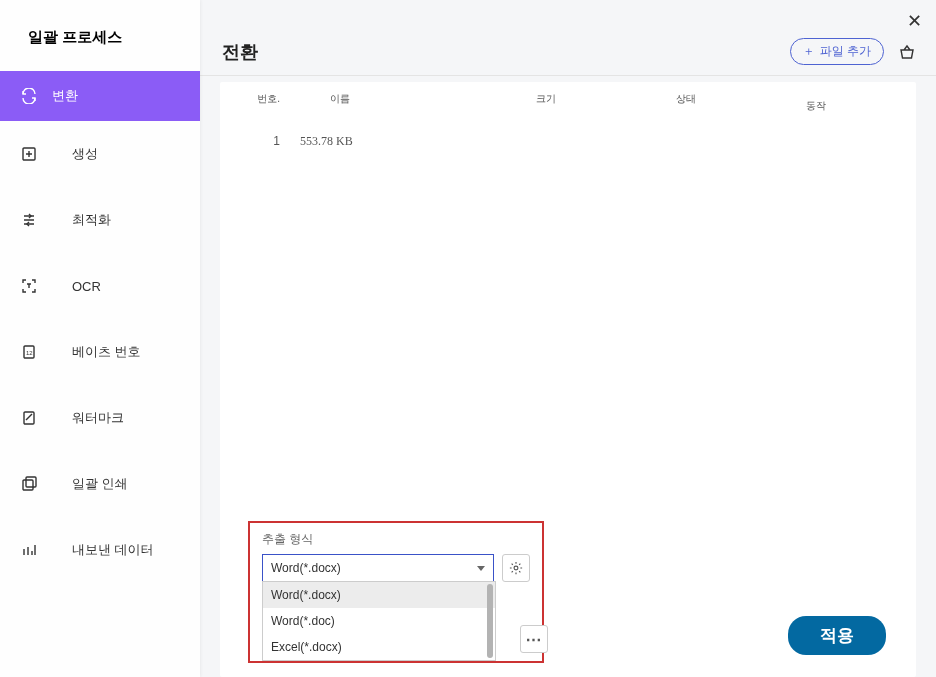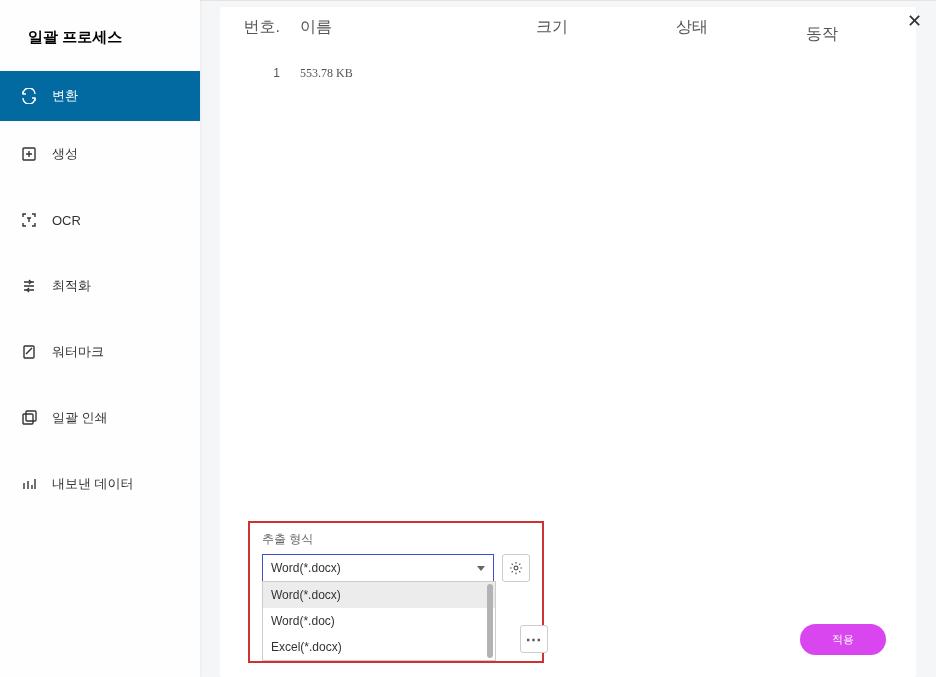--- a/index.html
+++ b/index.html
@@ -37,35 +37,36 @@
     }
     .sidebar-item {
       display: flex;
       align-items: center;
       padding: 16px 20px 16px 20px;
       cursor: pointer;
       color: #333;
       font-size: 13px;
     }
     .sidebar-item.active {
-      background: #0369a1;
+      background: #8b5cf6;
       color: #fff;
     }
     .sidebar-item .icon {
       width: 18px;
       height: 18px;
       margin-right: 14px;
       display: flex;
       align-items: center;
       justify-content: center;
       flex-shrink: 0;
     }
     .sidebar-item:not(.active) {
       margin-top: 8px;
       margin-bottom: 8px;
+      gap: 20px;
     }
     .main {
       flex: 1;
       display: flex;
       flex-direction: column;
       position: relative;
     }
     .close-btn {
       position: absolute;
       top: 10px;
@@ -116,27 +117,27 @@
       margin: 6px 20px 0 20px;
       background: #fff;
       border-radius: 2px;
       flex: 1;
       position: relative;
       overflow: visible;
     }
     .table-header {
       display: flex;
       padding: 10px 20px;
-      font-size: 16px;
+      font-size: 10px;
       color: #555;
       border-bottom: 1px solid transparent;
       justify-content: space-between;
     }
     .col-no { width: 60px; text-align: right; padding-right: 20px; }
-    .col-name { flex: 1; min-width: 200px; }
+    .col-name { flex: 1; min-width: 200px; margin-left: 30px; }
     .col-size { width: 140px; font-family: Liberation Serif, serif; }
     .col-status { width: 130px; }
     .col-action { width: 90px; margin-top: 7px; }
     .table-row {
       display: flex;
       padding: 10px 20px;
       font-size: 12px;
       color: #555;
     }
     .bottom-panel {
@@ -231,27 +232,28 @@
       cursor: pointer;
       background: #fff;
       color: #555;
       font-weight: bold;
       letter-spacing: 1px;
     }
     .apply-btn {
       position: absolute;
       right: 30px;
       bottom: 22px;
-      background: #d946ef;
+      background: #0369a1;
       color: #fff;
       border: none;
       border-radius: 18px;
       padding: 8px 32px;
-      font-size: 11px;
-      cursor: pointer;
+      font-size: 17px;
+      cursor: pointer;
+      font-weight: bold;
     }
     .border-top-sep {
       border-top: 1px solid #e4e4e4;
       margin: 0 0 0 0;
     }
   </style>
 </head>
 <body>
 
 <div class="sidebar">
@@ -274,37 +276,46 @@
             <rect x="2" y="2" width="12" height="12" rx="1"></rect>
             <path d="M8 5v6 M5 8h6"></path>
           </svg>
       </span>
       <span>생성</span>
     </div>
 
     <div class="sidebar-item">
       <span class="icon">
         <svg width="16" height="16" viewBox="0 0 16 16" fill="none" stroke="currentColor" stroke-width="1.4">
+            <path d="M3 4h10 M3 8h10 M3 12h10"></path>
+            <path d="M8 2l2 2-2 2 M8 14l-2-2 2-2"></path>
+          </svg>
+      </span>
+      <span>최적화</span>
+    </div>
+
+    <div class="sidebar-item">
+      <span class="icon">
+        <svg width="16" height="16" viewBox="0 0 16 16" fill="none" stroke="currentColor" stroke-width="1.4">
             <path d="M2 5V2h3 M14 5V2h-3 M2 11v3h3 M14 11v3h-3"></path>
             <path d="M6 6h4 M8 6v4"></path>
           </svg>
       </span>
       <span>OCR</span>
     </div>
 
     <div class="sidebar-item">
       <span class="icon">
         <svg width="16" height="16" viewBox="0 0 16 16" fill="none" stroke="currentColor" stroke-width="1.4">
-            <path d="M3 4h10 M3 8h10 M3 12h10"></path>
-            <path d="M8 2l2 2-2 2 M8 14l-2-2 2-2"></path>
-          </svg>
-      </span>
-      <span>최적화</span>
-    </div>
-
+            <rect x="3" y="2" width="10" height="12" rx="1"></rect>
+            <text x="5" y="11" font-size="6" fill="currentColor" stroke="none">12</text>
+          </svg>
+      </span>
+      <span>베이츠 번호</span>
+    </div>
 
     <div class="sidebar-item">
       <span class="icon">
         <svg width="16" height="16" viewBox="0 0 16 16" fill="none" stroke="currentColor" stroke-width="1.4">
             <rect x="3" y="2" width="10" height="12" rx="1"></rect>
             <path d="M5 10l6-6"></path>
           </svg>
       </span>
       <span>워터마크</span>
     </div>
@@ -328,20 +339,34 @@
       </span>
       <span>내보낸 데이터</span>
     </div>
 
   </div>
 </div>
 
 <div class="main">
   <div class="close-btn">✕</div>
 
+  <div class="header">
+    <div class="header-title">전환</div>
+    <div class="header-actions">
+      <button class="add-file-btn">
+        <span>＋</span>
+        <span>파일 추가</span>
+      </button>
+      <span class="basket-icon">
+        <svg width="18" height="18" viewBox="0 0 18 18" fill="none" stroke="currentColor" stroke-width="1.4">
+            <path d="M3 7h12l-1.5 8h-9z M6 7l3-4 3 4"></path>
+          </svg>
+      </span>
+    </div>
+  </div>
 
   <div class="border-top-sep"></div>
 
   <div class="table-area">
     <div class="table-header">
       <div class="col-no">번호.</div>
       <div class="col-name">이름</div>
       <div class="col-size">크기</div>
       <div class="col-status">상태</div>
       <div class="col-action">동작</div>

